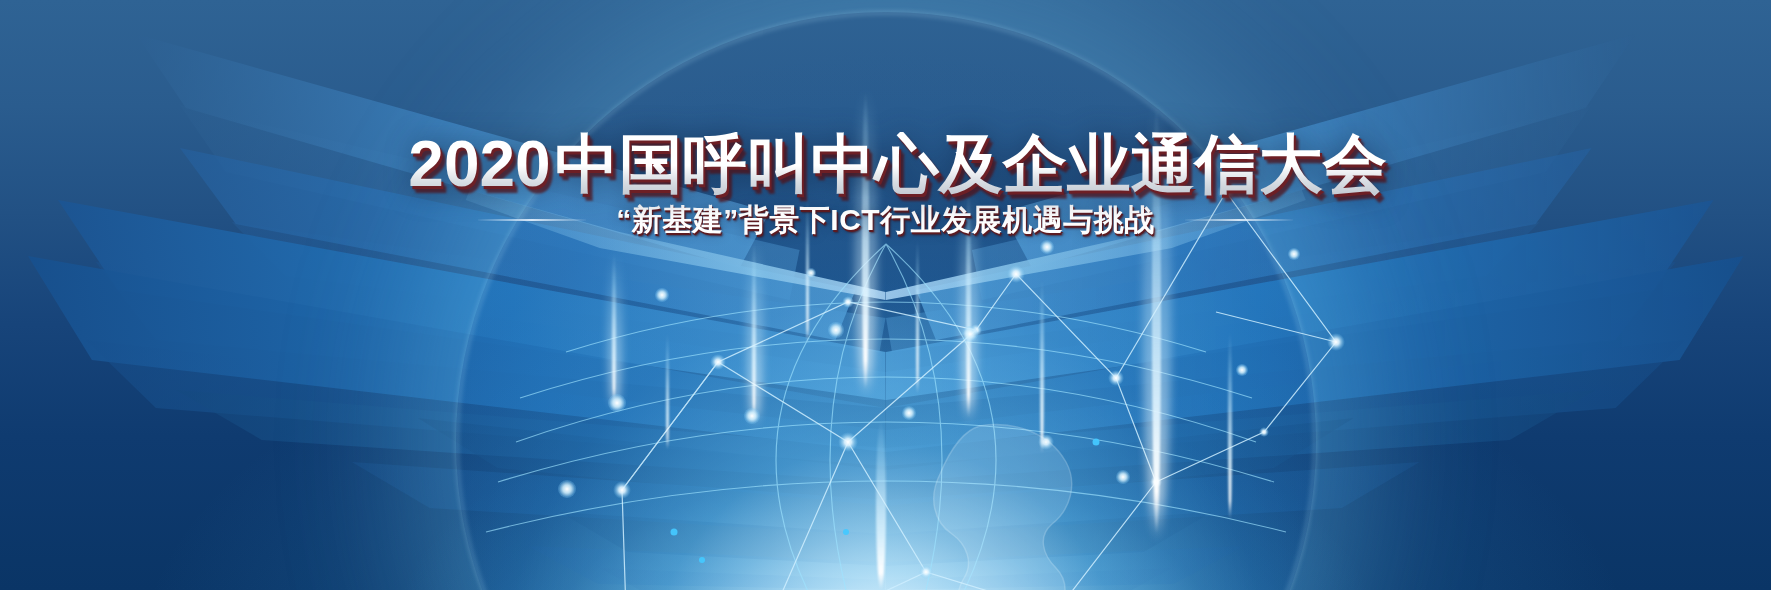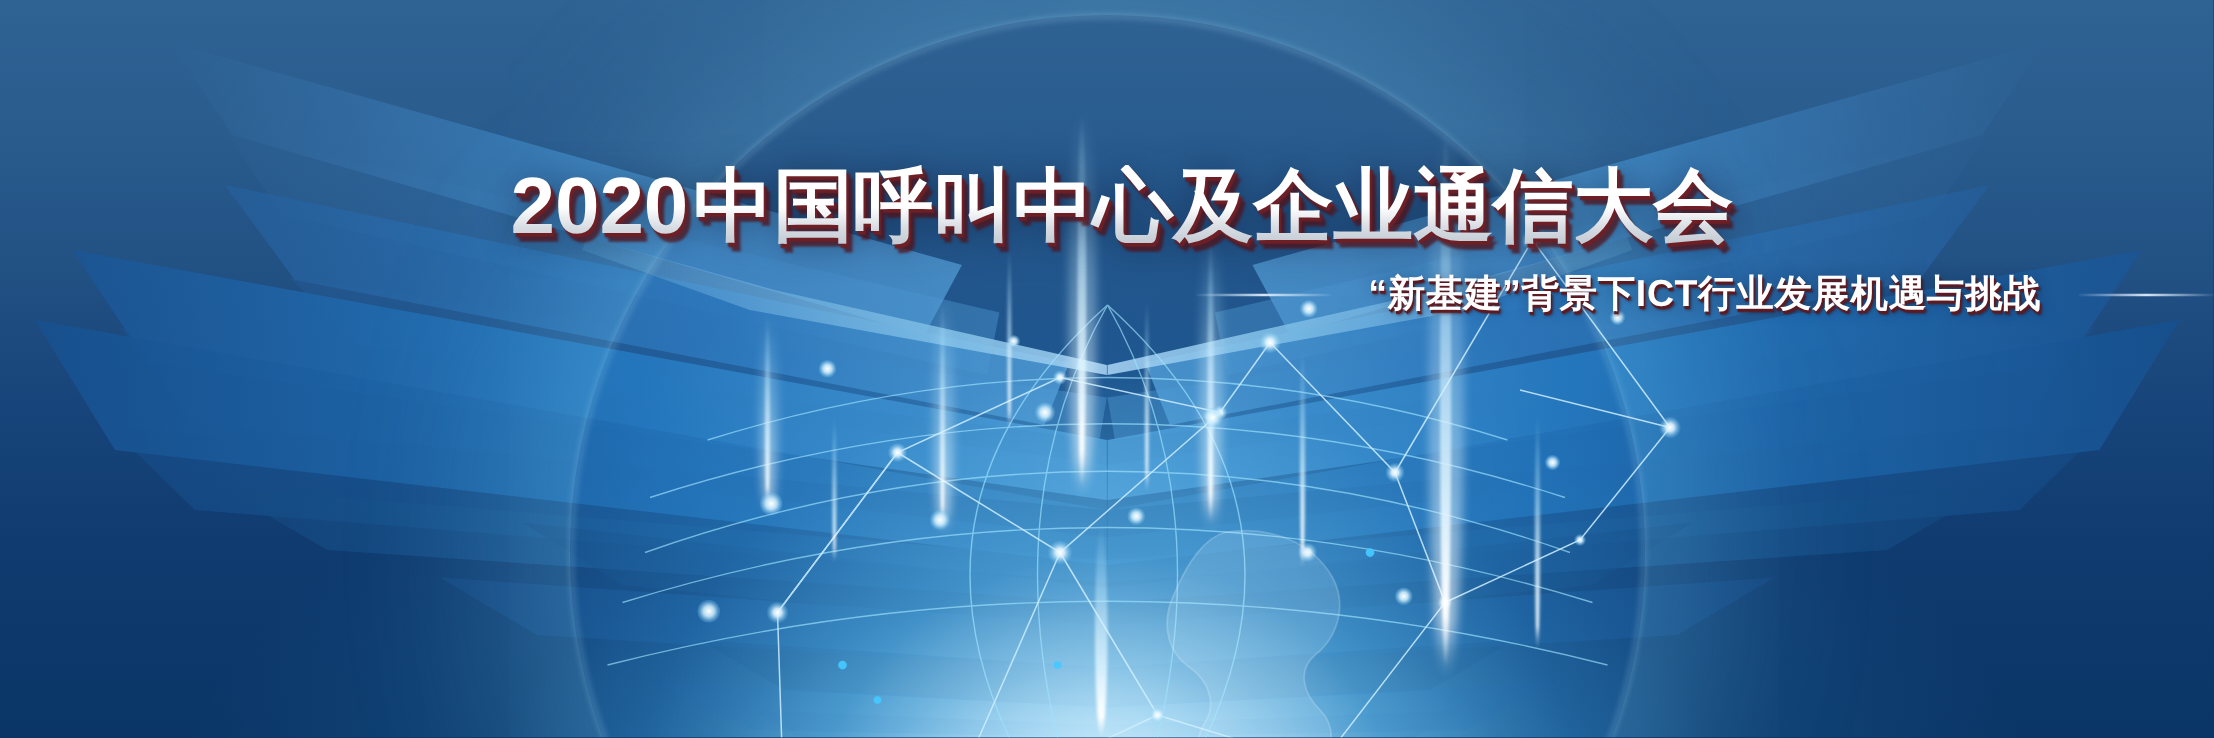--- a/index.html
+++ b/index.html
@@ -95,24 +95,24 @@
     -webkit-text-fill-color:transparent;
     filter:
       drop-shadow(2px 3px 0px #6d1f25)
       drop-shadow(3px 4px 1px rgba(80,18,24,0.75))
       drop-shadow(0 0 14px rgba(10,30,60,0.45));
     padding-left: 24px;
   }
   .main-title .yr{ margin-right:4px; }
 
   .sub-row{
-    margin-top:25px;
+    margin-top:9px;
     display:flex;
     align-items:center;
-    justify-content:flex-end;
+    justify-content:center;
     gap:30px;
   }
   .rule{
     display:block;
     width:108px; height:2px;
     background:linear-gradient(90deg, rgba(220,235,250,0.05), rgba(230,242,255,0.92), rgba(220,235,250,0.05));
   }
   .sub-title{
     font-size:30px;
     font-weight:bold;

